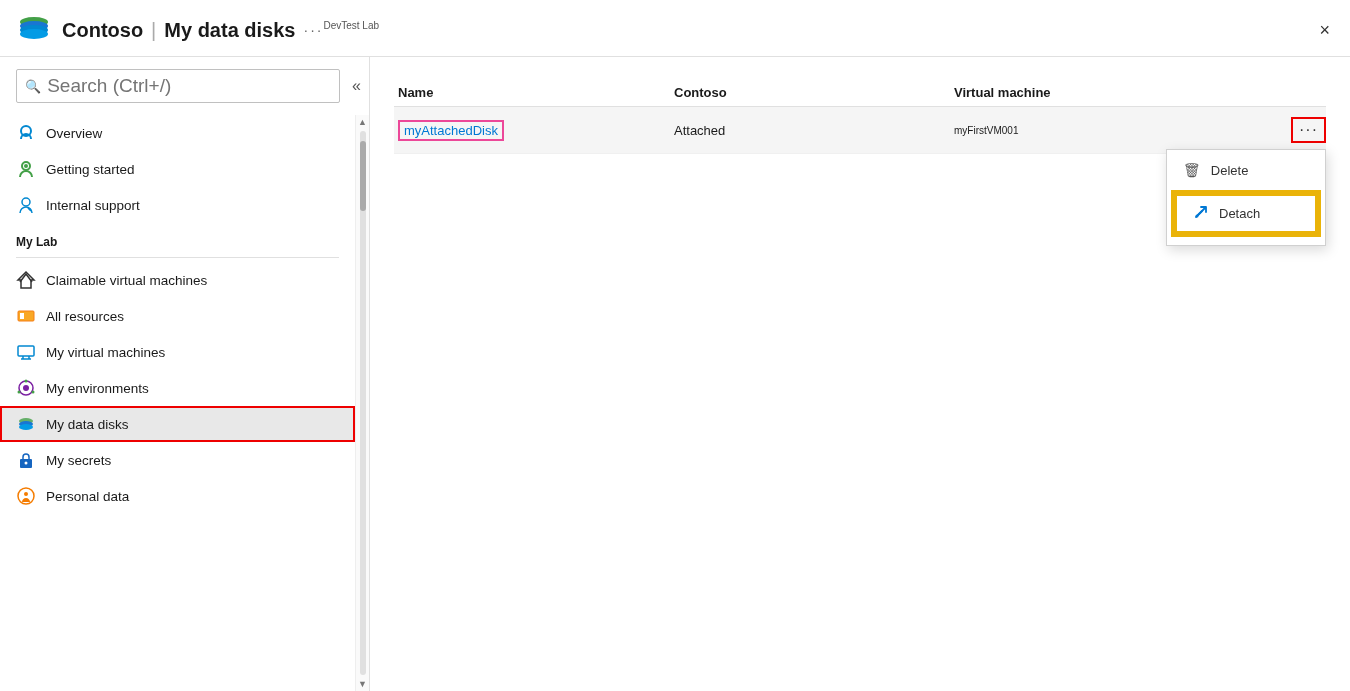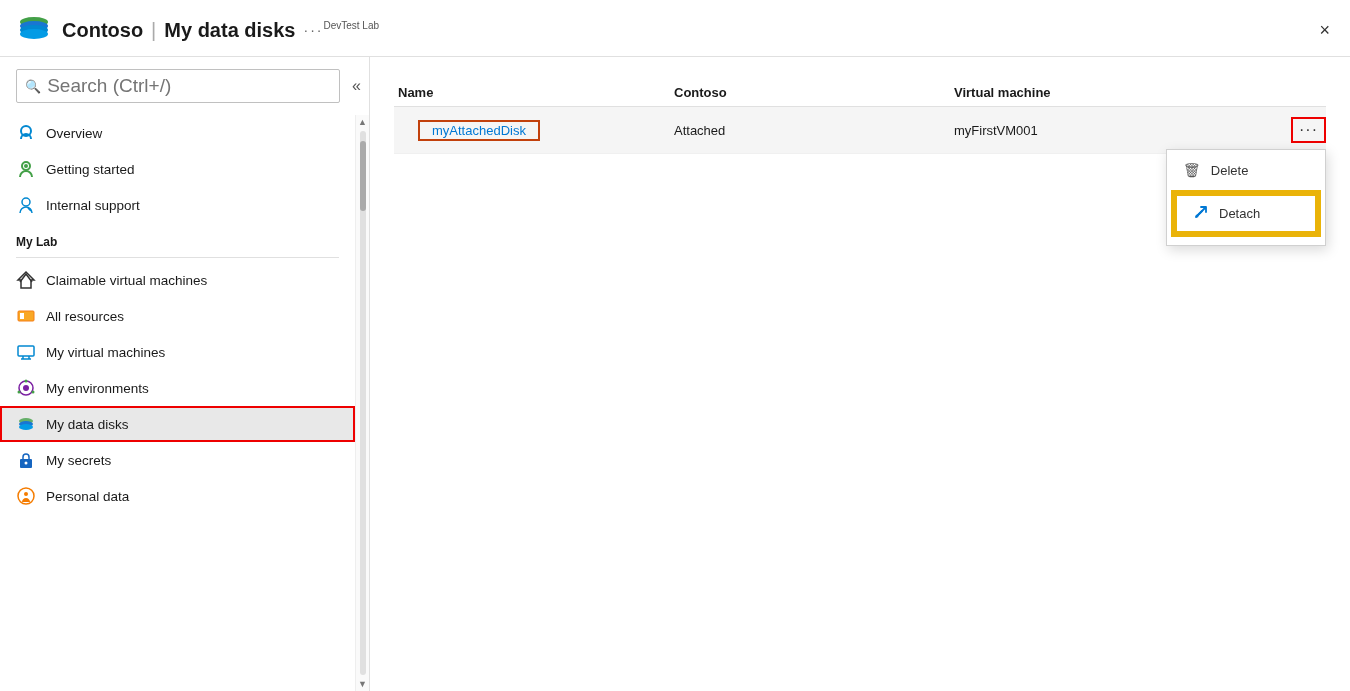--- a/index.html
+++ b/index.html
@@ -63,24 +63,24 @@
 
     .table-row {
       display: flex; align-items: center; padding: 10px 0;
       border-bottom: 1px solid #f0f0f0; background: #f5f5f5; position: relative;
     }
     .cell-name {
       width: 280px; padding-left: 4px;
     }
     .disk-link {
       color: #0078d4; text-decoration: none; font-size: 13px;
-      border: 2px solid #c2410c; display: inline-block; padding: 1px 12px; margin-left: 20px;
+      border: 2px solid #ec4899; display: inline-block; padding: 1px 4px;
     }
     .cell-status { width: 280px; font-size: 13px; color: #1a1a1a; }
-    .cell-vm { flex: 1; font-size: 13px; color: #1a1a1a; }
+    .cell-vm { flex: 1; font-size: 10px; color: #1a1a1a; }
     .cell-actions { position: relative; }
     .more-btn {
       background: none; border: 2px solid #e00; cursor: pointer; padding: 2px 6px; font-size: 16px;
       color: #333; display: flex; align-items: center; letter-spacing: 1px;
     }
 
     
     .context-menu {
       position: absolute; right: 0; top: 32px; background: #fff;
       border: 1px solid #d0d0d0; box-shadow: 2px 4px 12px rgba(0,0,0,0.15);

